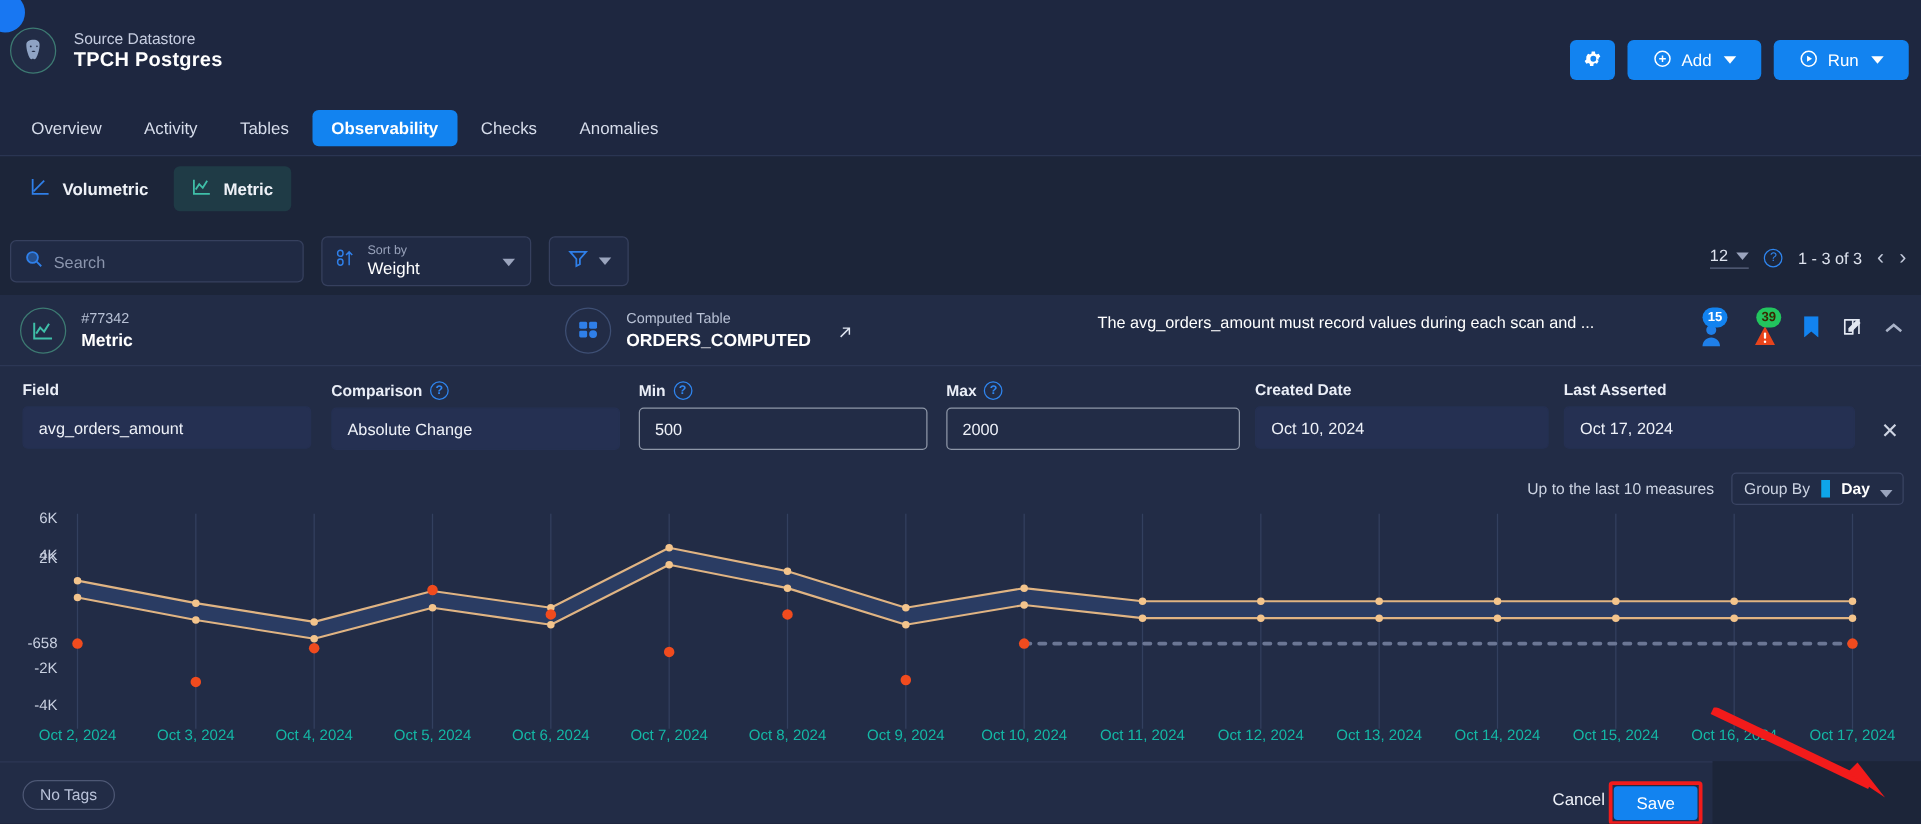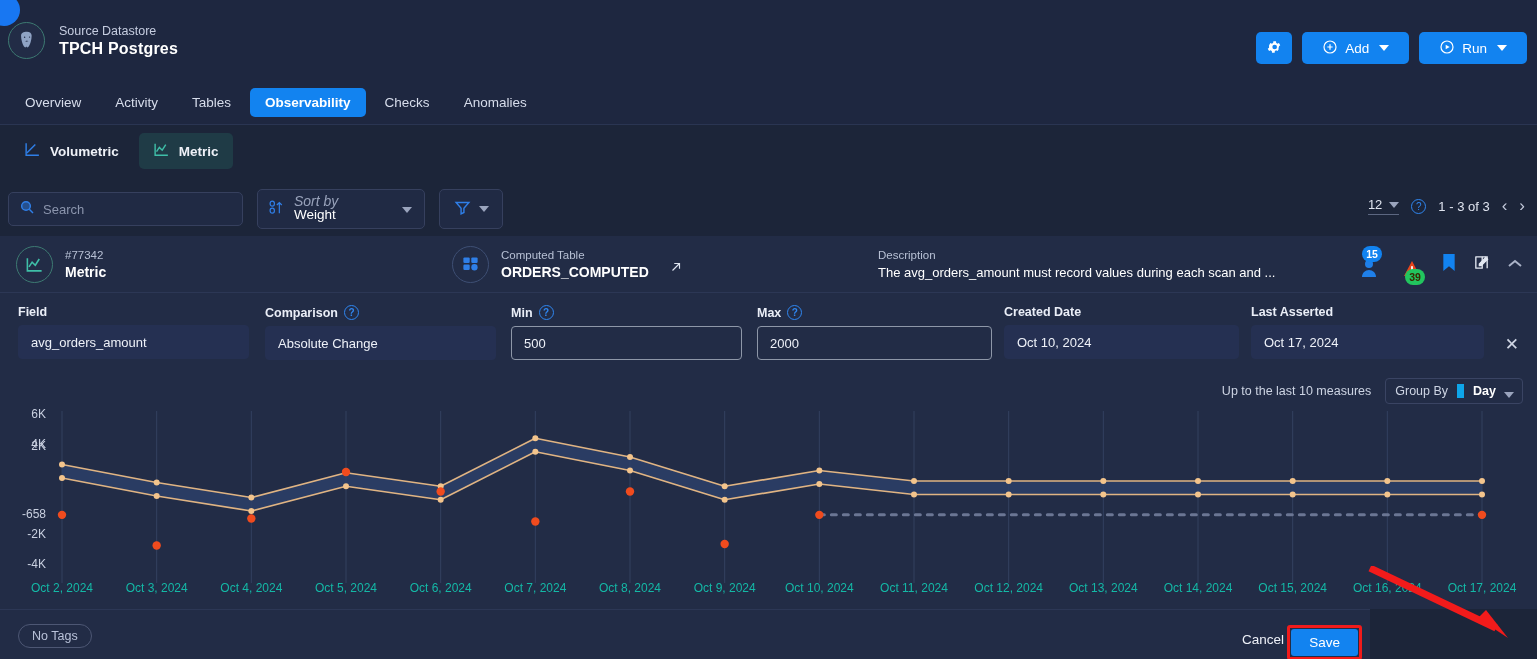--- a/index.html
+++ b/index.html
@@ -45,21 +45,21 @@
   .subtab.active { background:#1f3b46; }
   .subtab svg { width:17px; height:17px; }
 
   
   .searchrow { position:absolute; top:189px; left:8px; display:flex; gap:14px; align-items:center;}
   .search-box { width:235px; height:34px; background:#202a44; border:1px solid #36405e;
      border-radius:5px; display:flex; align-items:center; gap:8px; padding:0 10px;}
   .search-ph { font-size:13px; color:#8b95ad; }
   .sortby { width:168px; height:40px; background:#202a44; border:1px solid #36405e;
      border-radius:5px; display:flex; align-items:center; gap:9px; padding:0 10px; position:relative;}
-  .sortby .lbl { font-size:14px; color:#98a2ba; line-height:12px;font-style:italic;}
+  .sortby .lbl { font-size:10px; color:#98a2ba; line-height:12px;}
   .sortby .val { font-size:13.5px; color:#fff; line-height:16px;}
   .filterbtn { width:64px; height:40px; background:#202a44; border:1px solid #36405e;
      border-radius:5px; display:flex; align-items:center; justify-content:center; gap:8px;}
   .caret-grey { width:0;height:0;border-left:5px solid transparent;border-right:5px solid transparent;
      border-top:6px solid #9aa4bd; }
 
   .pager { position:absolute; top:196px; right:12px; display:flex; align-items:center; gap:12px;
      font-size:13px; color:#dfe4ef;}
   .pg-select { display:flex; align-items:center; gap:7px; border-bottom:1px solid #5c6781; padding-bottom:2px;}
   .pg-arrow { color:#c3cadb; font-size:17px; cursor:pointer; }
@@ -281,39 +281,38 @@
           <div class="ttl">ORDERS_COMPUTED</div>
         </div>
         <span style="margin-left:8px;margin-top:8px;">
           <svg width="14" height="14" viewBox="0 0 24 24" fill="none" stroke="#dde3ef" stroke-width="2">
               <path d="M6 18L18 6M9 6h9v9"></path>
             </svg>
         </span>
       </div>
 
       <div class="desc">
-        <div class="sub">Description</div>
         <div class="ttl">The avg_orders_amount must record values during each scan and ...</div>
       </div>
 
       <div class="head-icons">
         <div class="badge-ico">
           <svg width="26" height="30" viewBox="0 0 26 30" fill="#1f7fe8">
               <circle cx="13" cy="15" r="4"></circle>
               <path d="M6 28c0-4 3.2-7 7-7s7 3 7 7z"></path>
             </svg>
           <span class="cnt" style="background:#1283f0;color:#fff;">15</span>
         </div>
         <div class="badge-ico">
           <svg width="26" height="30" viewBox="0 0 26 30" fill="#e8441c">
               <path d="M13 12l8 15H5z"></path>
               <rect x="12.1" y="17" width="1.8" height="5" fill="#fff" rx=".8"></rect>
               <circle cx="13" cy="24.4" r="1" fill="#fff"></circle>
             </svg>
-          <span class="cnt" style="background:#22c55e;color:#3a2a00;margin-top:23px;">39</span>
+          <span class="cnt" style="background:#22c55e;color:#3a2a00;">39</span>
         </div>
         <span>
           <svg width="14" height="17" viewBox="0 0 14 18" fill="#1283f0">
               <path d="M1 0h12v18l-6-5-6 5z"></path>
             </svg>
         </span>
         <span>
           <svg width="17" height="17" viewBox="0 0 24 24" fill="none" stroke="#e3e8f2" stroke-width="1.9">
               <path d="M4 4h9v16H4z" stroke-linejoin="round"></path>
               <path d="M20 20V4h-7"></path>

